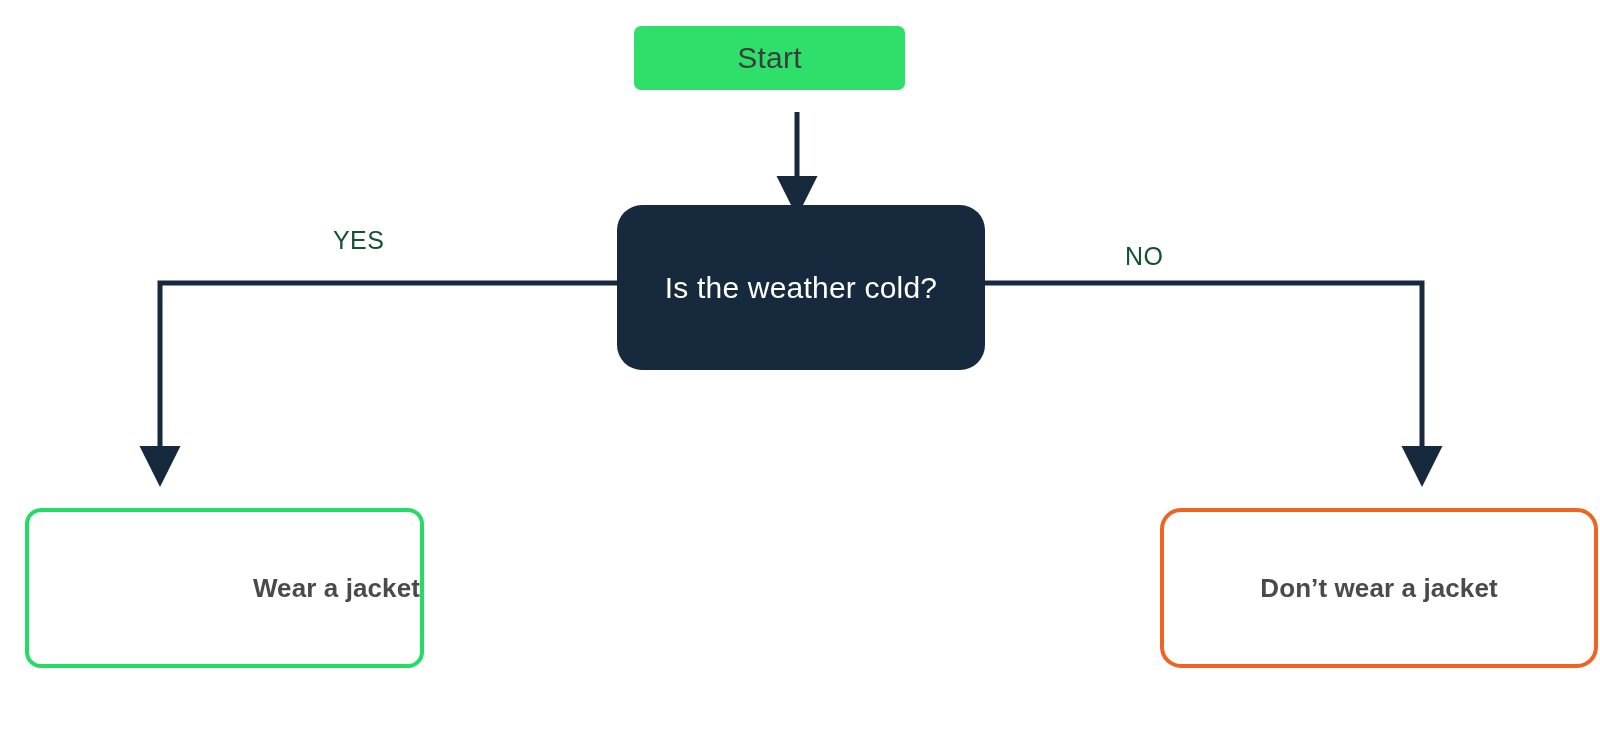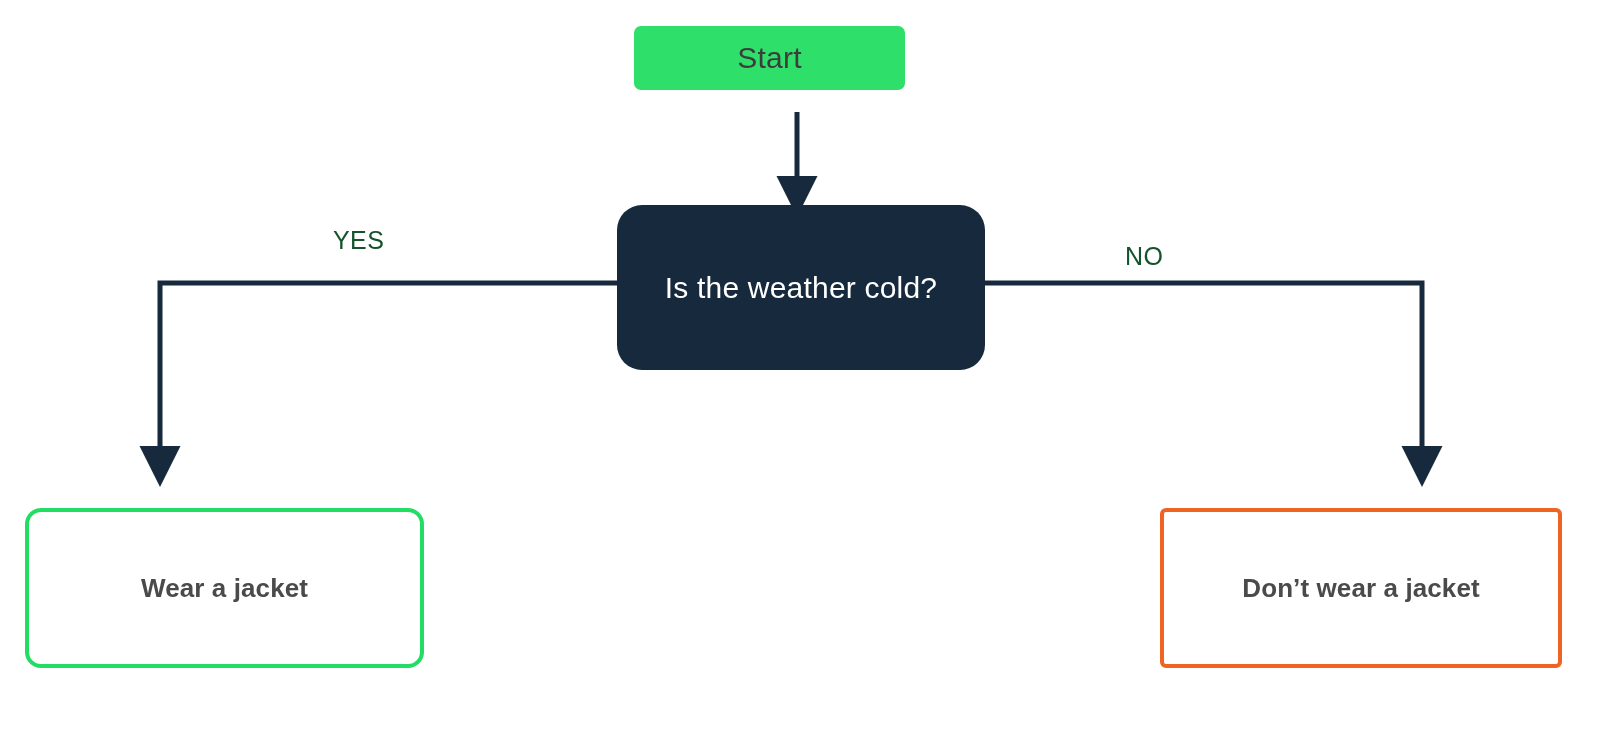--- a/index.html
+++ b/index.html
@@ -71,29 +71,30 @@
 
   
   #node-yes-outcome {
     left: 25px;
     top: 508px;
     width: 399px;
     height: 160px;
     background: #ffffff;
     border: 4px solid #22dd63;
     border-radius: 16px;
+    justify-content: flex-end;
   }
   #node-no-outcome {
     left: 1160px;
     top: 508px;
-    width: 402px;
+    width: 438px;
     height: 160px;
     background: #ffffff;
     border: 4px solid #ef6422;
-    border-radius: 6px;
+    border-radius: 21px;
   }
   #node-yes-outcome .node-label,
   #node-no-outcome .node-label {
     color: #4a4a4a;
     font-size: 26px;
     font-weight: 700;
     letter-spacing: 0.1px;
   }
 
   

